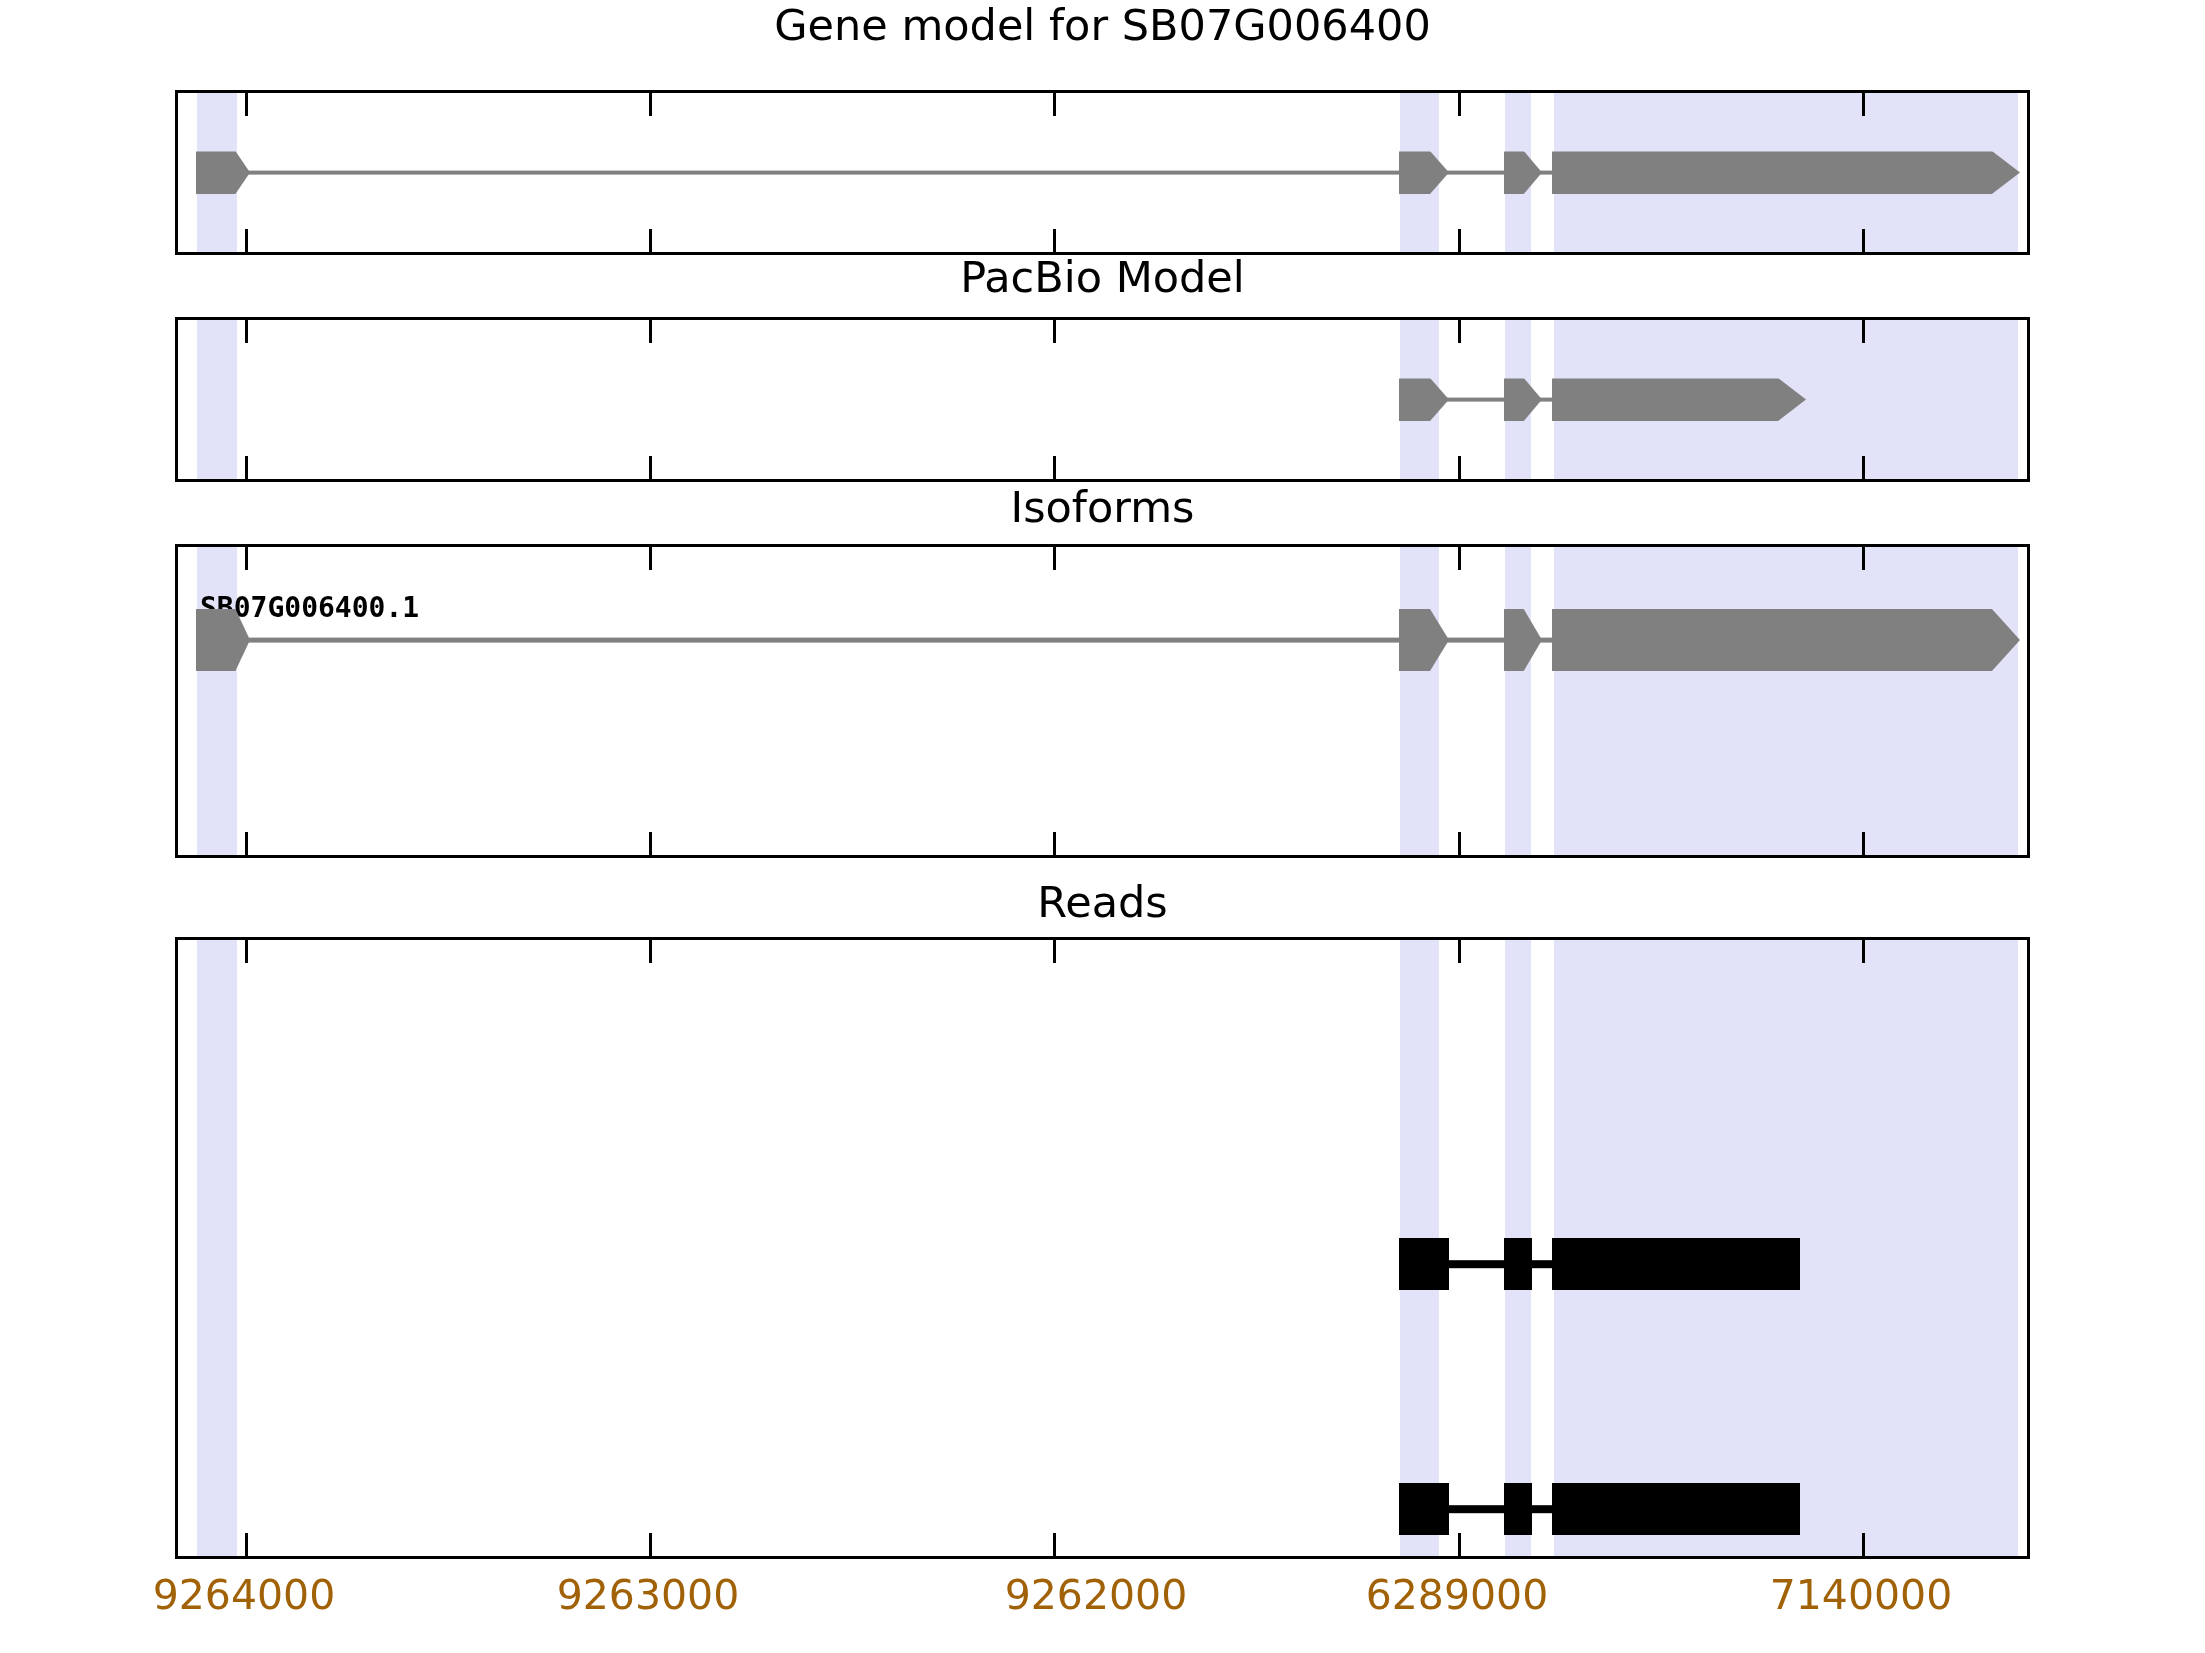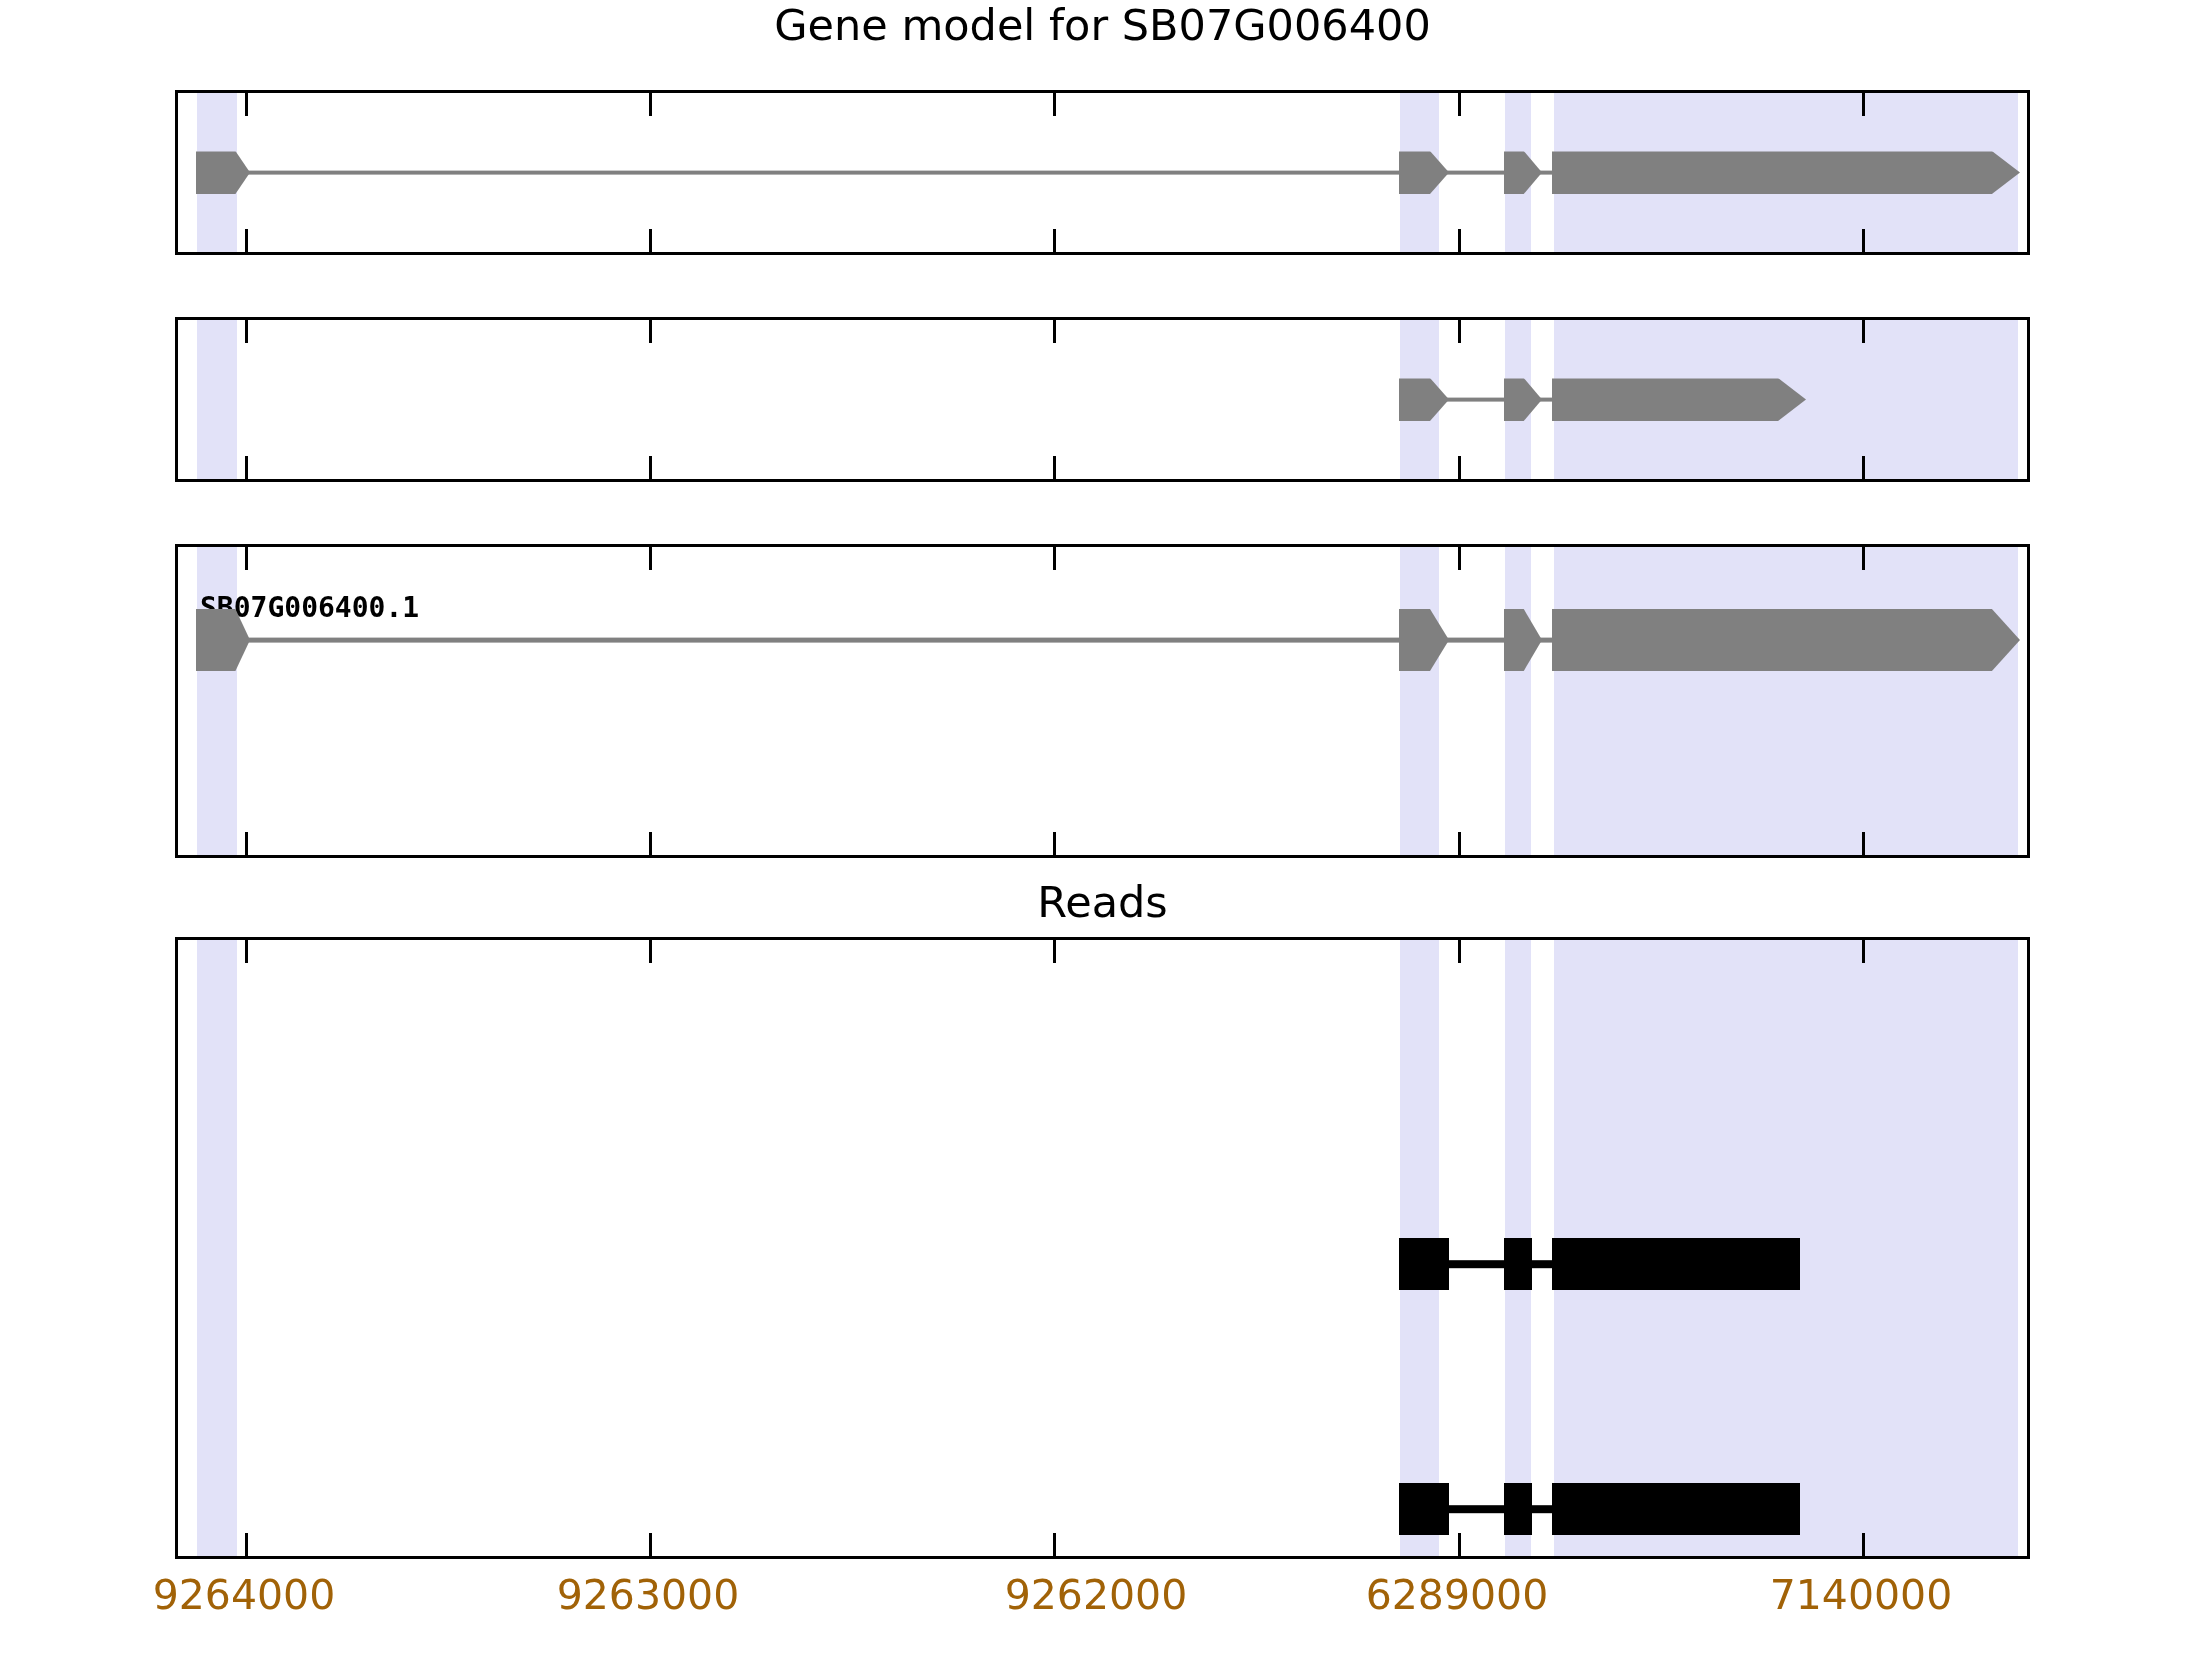--- a/index.html
+++ b/index.html
@@ -121,20 +121,21 @@
                   clip-path:polygon(0 0,73% 0,100% 50%,73% 100%,0 100%);"></div>
       <div class="exon arrow" style="left:1221px;top:50%;width:50px;height:43px;
                   clip-path:polygon(0 0,62% 0,100% 50%,62% 100%,0 100%);"></div>
       <div class="exon arrow" style="left:1326px;top:50%;width:38px;height:43px;
                   clip-path:polygon(0 0,52% 0,100% 50%,52% 100%,0 100%);"></div>
       <div class="exon arrow" style="left:1374px;top:50%;width:468px;height:43px;
                   clip-path:polygon(0 0,94% 0,100% 50%,94% 100%,0 100%);"></div>
     </div>
   </div>
 
+  <div class="panel-title" style="top:256px;font-size:43px;line-height:43px;">PacBio Model</div>
 
   <div class="axes" style="left:175px;top:317px;width:1855px;height:165px;">
     <div class="plotarea">
       <div class="hl" style="left:19.3px;width:40px;"></div>
       <div class="hl" style="left:1222px;width:39px;"></div>
       <div class="hl" style="left:1327px;width:26px;"></div>
       <div class="hl" style="left:1376px;width:464px;"></div>
 
       <div class="tick top" style="left:67px;"></div>
       <div class="tick bot" style="left:67px;"></div>
@@ -152,20 +153,21 @@
 
       <div class="exon arrow" style="left:1221px;top:50%;width:50px;height:43px;
                   clip-path:polygon(0 0,62% 0,100% 50%,62% 100%,0 100%);"></div>
       <div class="exon arrow" style="left:1326px;top:50%;width:38px;height:43px;
                   clip-path:polygon(0 0,52% 0,100% 50%,52% 100%,0 100%);"></div>
       <div class="exon arrow" style="left:1374px;top:50%;width:254px;height:43px;
                   clip-path:polygon(0 0,89% 0,100% 50%,89% 100%,0 100%);"></div>
     </div>
   </div>
 
+  <div class="panel-title" style="top:486px;font-size:43px;line-height:43px;">Isoforms</div>
 
   <div class="axes" style="left:175px;top:544px;width:1855px;height:314px;">
     <div class="plotarea">
       <div class="hl" style="left:19.3px;width:40px;"></div>
       <div class="hl" style="left:1222px;width:39px;"></div>
       <div class="hl" style="left:1327px;width:26px;"></div>
       <div class="hl" style="left:1376px;width:464px;"></div>
 
       <div class="tick top" style="left:67px;"></div>
       <div class="tick bot" style="left:67px;"></div>

